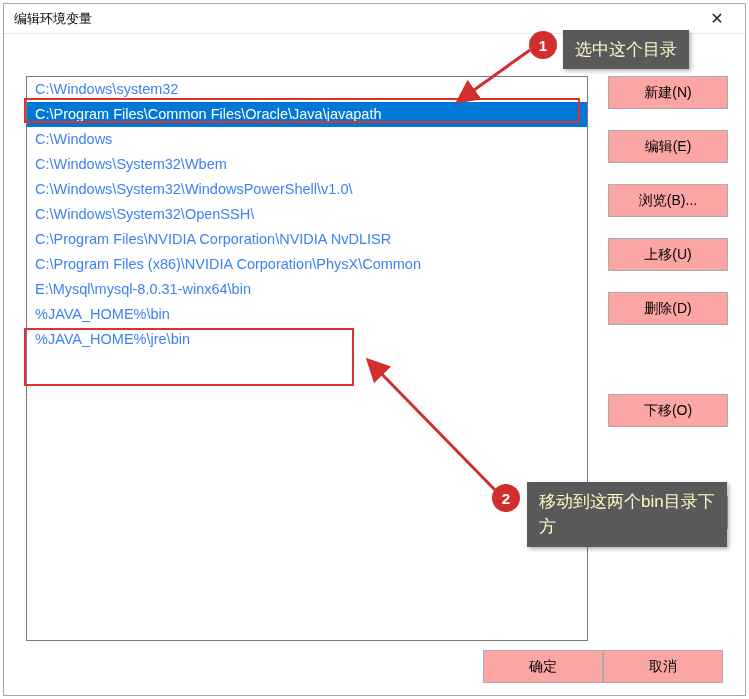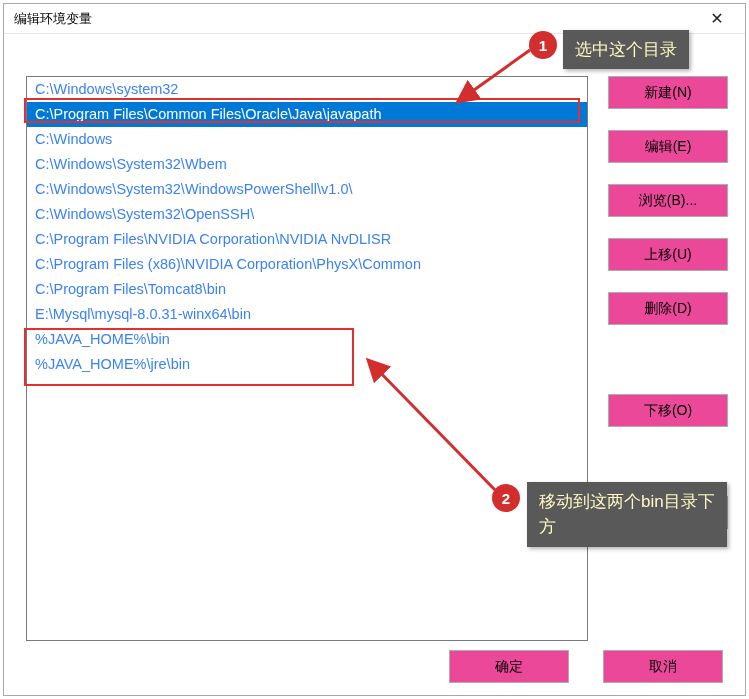--- a/index.html
+++ b/index.html
@@ -66,35 +66,35 @@
   .btn-col {
     position: absolute;
     left: 582px; top: 0;
     width: 132px;
   }
   .btn {
     width: 120px;
     height: 33px;
     margin-bottom: 21px;
     border: 1px solid #adadad;
-    background: #ec4899;
+    background: #fca5a5;
     display: flex;
     align-items: center;
     justify-content: center;
     font-size: 14px;
     cursor: pointer;
     user-select: none;
   }
   .btn-gap-big { margin-bottom: 69px; }
   .bottom-bar {
     position: absolute;
     right: 22px;
     bottom: 12px;
     display: flex;
-    gap: 34px;
+    gap: 0;
   }
   .bottom-bar .btn { margin-bottom: 0; }
 
   
   .anno-box {
     position: absolute;
     border: 2.5px solid #e03030;
     pointer-events: none;
     z-index: 50;
   }
@@ -153,21 +153,20 @@
   <div class="content">
     <div class="listbox" id="listbox">
         <div class="list-item">C:\Windows\system32</div>
         <div class="list-item selected">C:\Program Files\Common Files\Oracle\Java\javapath</div>
         <div class="list-item">C:\Windows</div>
         <div class="list-item">C:\Windows\System32\Wbem</div>
         <div class="list-item">C:\Windows\System32\WindowsPowerShell\v1.0\</div>
         <div class="list-item">C:\Windows\System32\OpenSSH\</div>
         <div class="list-item">C:\Program Files\NVIDIA Corporation\NVIDIA NvDLISR</div>
         <div class="list-item">C:\Program Files (x86)\NVIDIA Corporation\PhysX\Common</div>
-        <div class="list-item">C:\Program Files\Tomcat8\bin</div>
         <div class="list-item">E:\Mysql\mysql-8.0.31-winx64\bin</div>
         <div class="list-item">%JAVA_HOME%\bin</div>
         <div class="list-item">%JAVA_HOME%\jre\bin</div>
       </div>
 
     <div class="btn-col">
       <div class="btn">新建(N)</div>
       <div class="btn">编辑(E)</div>
       <div class="btn">浏览(B)...</div>
       <div class="btn">上移(U)</div>

